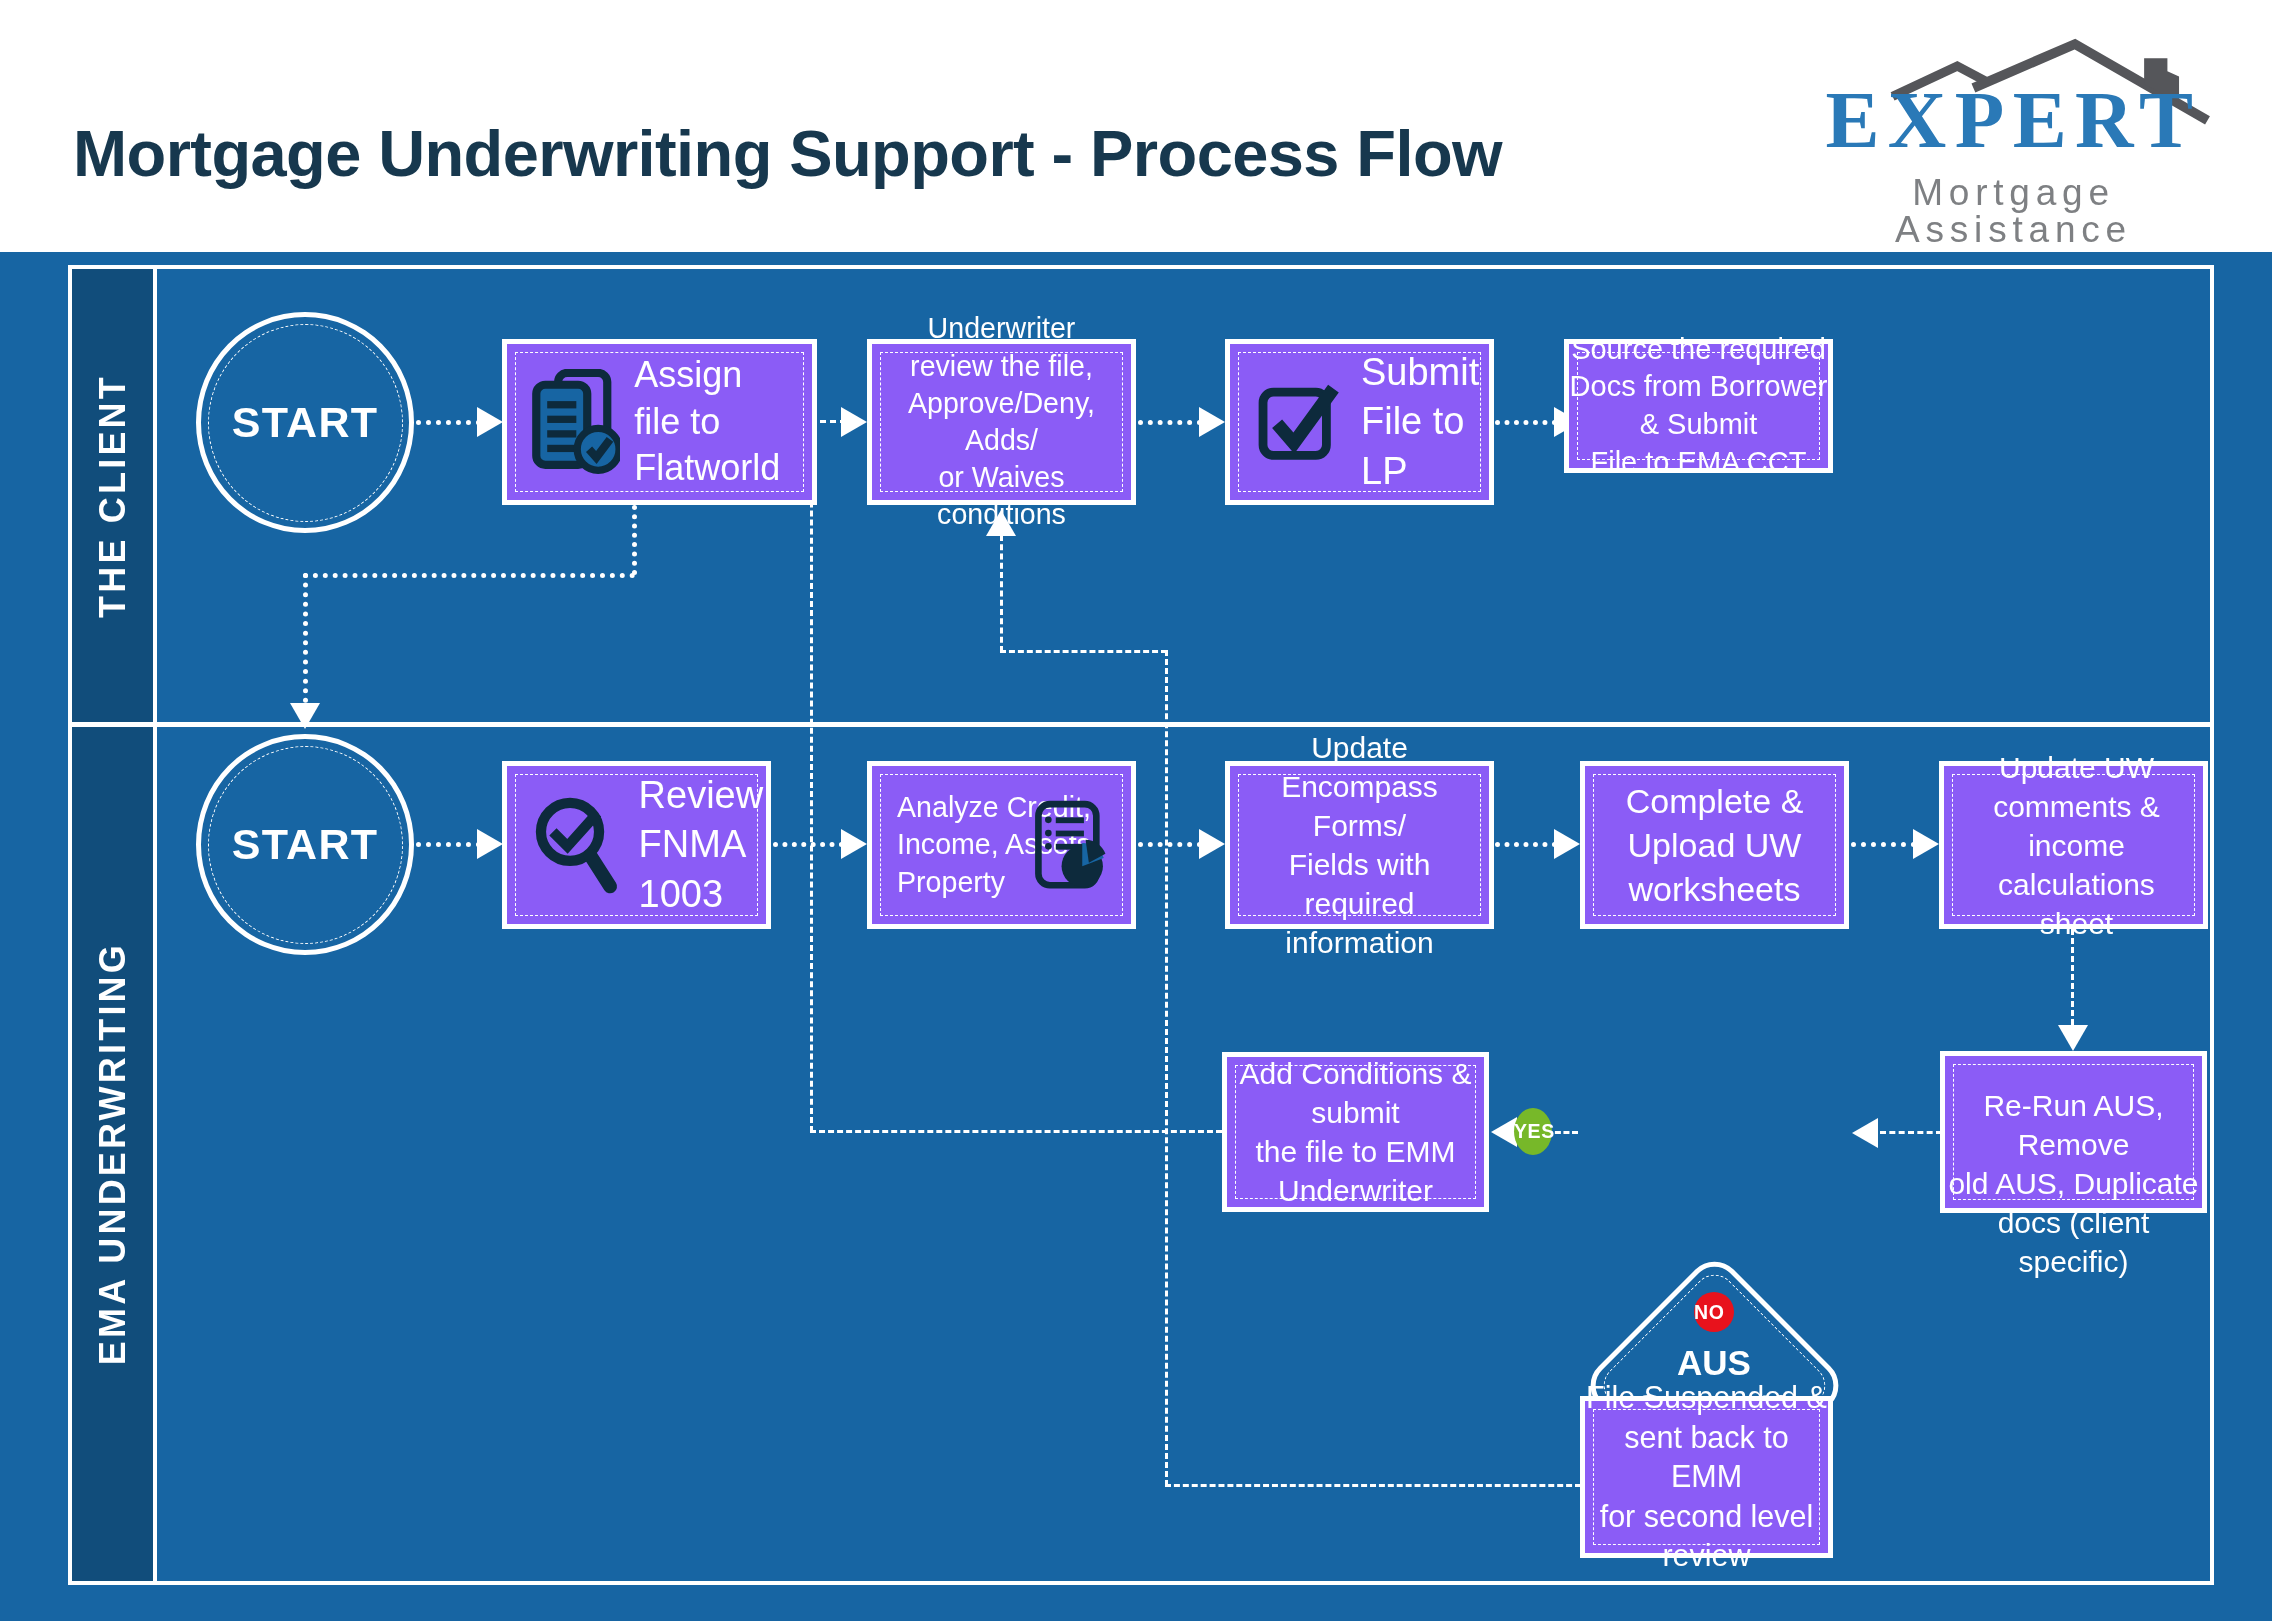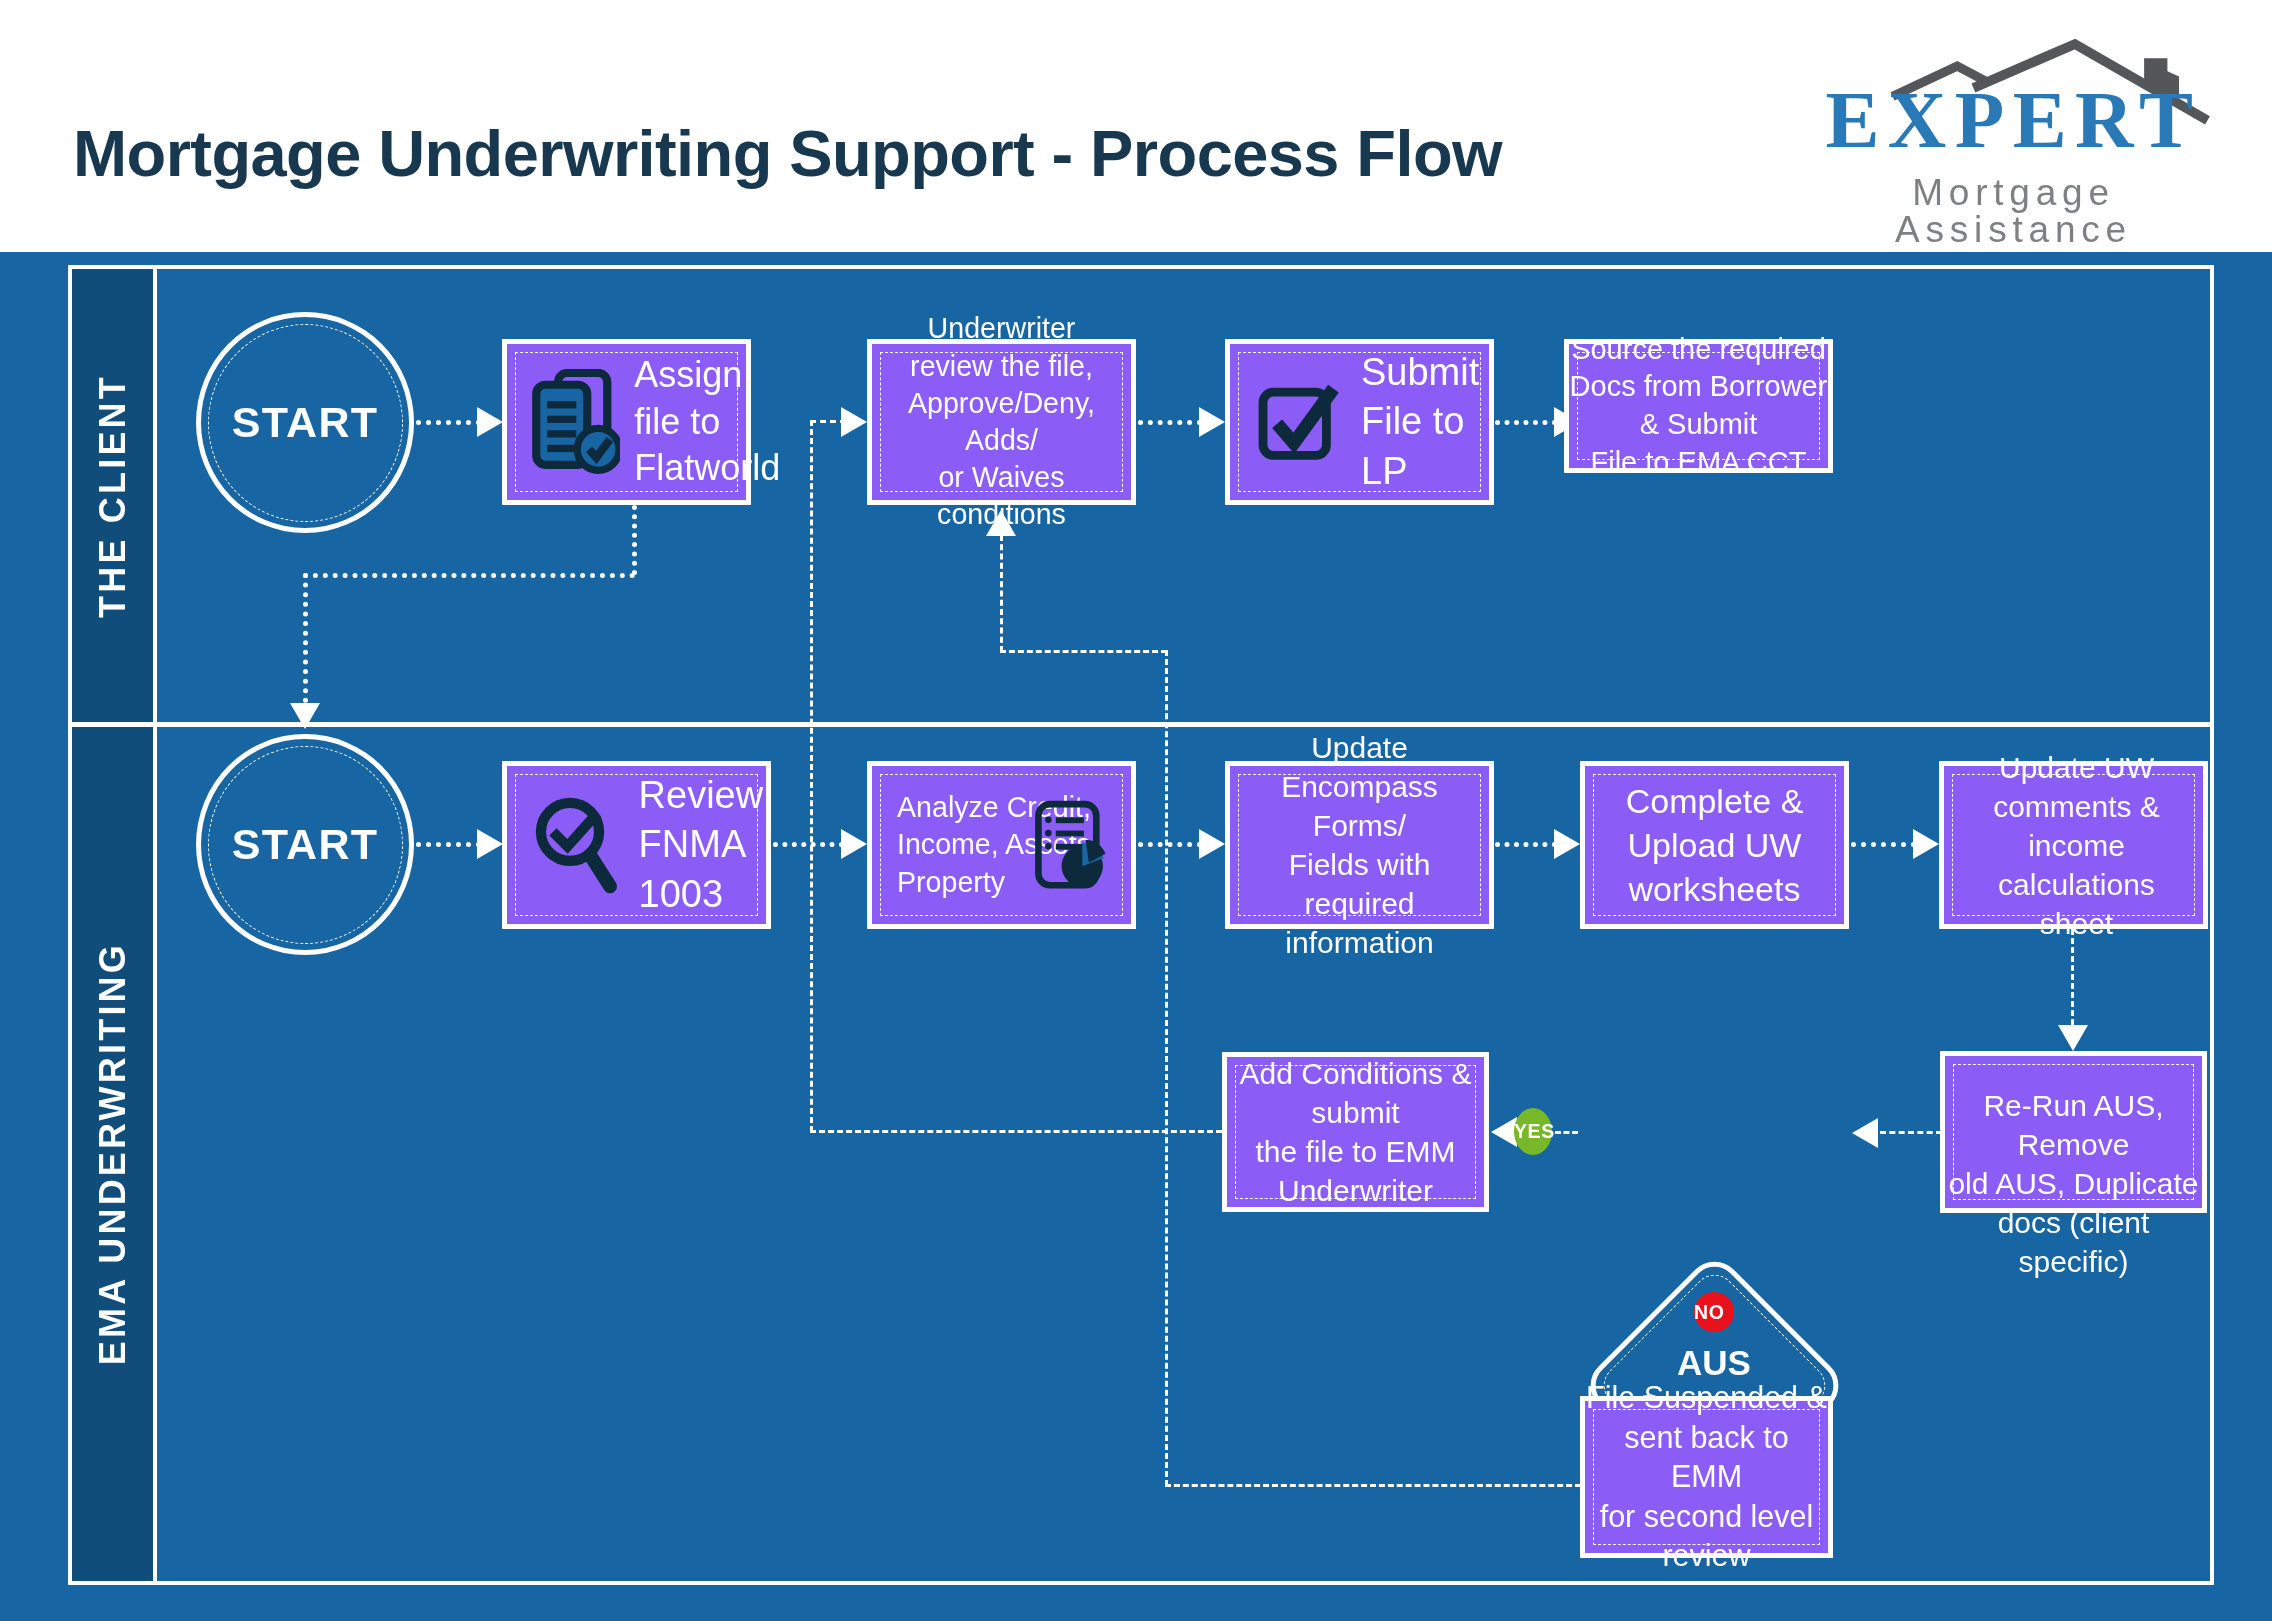--- a/index.html
+++ b/index.html
@@ -156,21 +156,21 @@
   <div class="hdash" style="left:810px; top:878px; width:412px;"></div>
   <div class="vdash" style="left:810px; top:168px; height:712px;"></div>
   <div class="hdash" style="left:810px; top:168px; width:36px;"></div>
   <div class="ah-r" style="left:841px; top:155px;"></div>
 
   <div class="startc" style="left:196px; top:60px;">
     <div class="ring"></div>
     <div class="txt">START</div>
   </div>
 
-  <div class="box" style="left:502px; top:87px; width:249px; height:166px;">
+  <div class="box" style="left:502px; top:87px; width:315px; height:166px;">
     <div class="inner"></div>
     <div class="txt left" style="padding-left:22px; gap:14.3px; font-size:36px;">
       <svg class="icon" width="91" height="107" viewBox="0 0 100 115" fill="none">
         <rect x="32" y="3" width="54" height="78" rx="10" stroke="#0D2A3C" stroke-width="9"></rect>
         <rect x="8" y="16" width="56" height="88" rx="10" fill="#1765A3" stroke="#0D2A3C" stroke-width="9"></rect>
         <rect x="20" y="34" width="32" height="8" fill="#0D2A3C"></rect>
         <rect x="20" y="50" width="32" height="8" fill="#0D2A3C"></rect>
         <rect x="20" y="66" width="32" height="8" fill="#0D2A3C"></rect>
         <rect x="20" y="82" width="32" height="8" fill="#0D2A3C"></rect>
         <circle cx="76" cy="87" r="23" fill="#1765A3" stroke="#0D2A3C" stroke-width="8"></circle>

